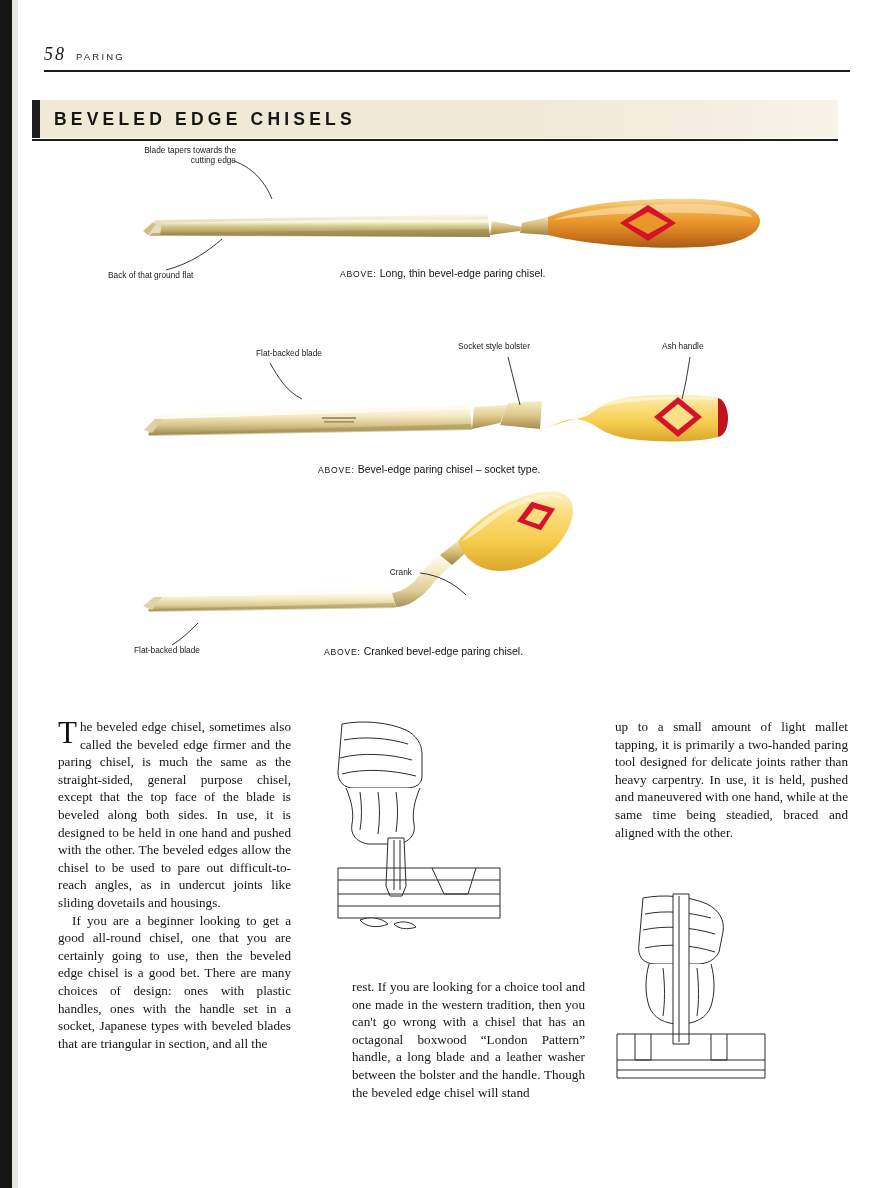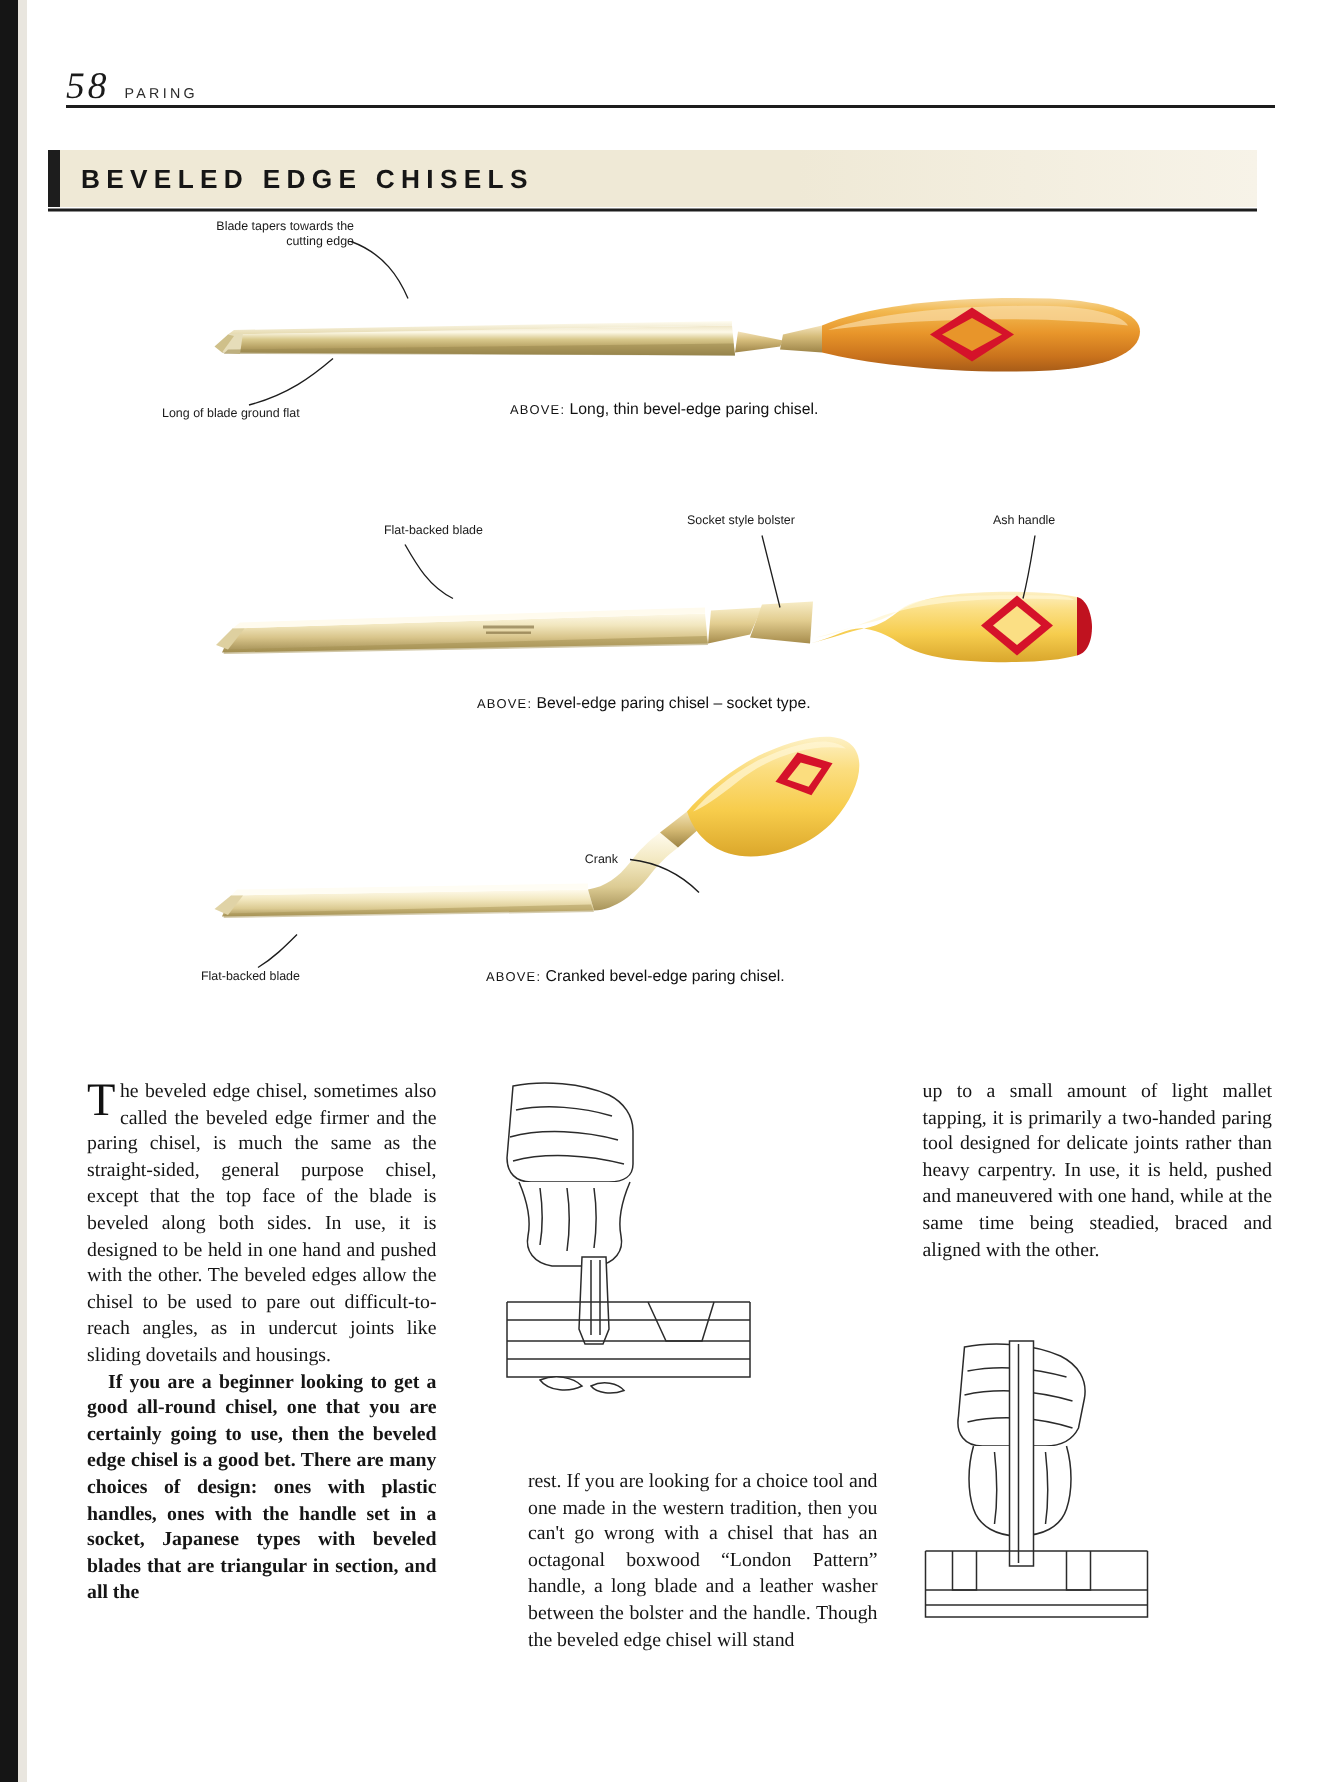--- a/index.html
+++ b/index.html
@@ -22,21 +22,21 @@
     background:#e9e6df;
   }
 
   
   .folio{
     position:absolute;left:44px;top:44px;
     display:flex;align-items:baseline;gap:10px;
   }
   .folio .num{
     font-family:"Liberation Serif", serif;
-    font-size:25px;font-style:italic;letter-spacing:2px;color:#1a1a1a;
+    font-size:18px;font-style:italic;letter-spacing:2px;color:#1a1a1a;
   }
   .folio .sect{
     font-family:"Liberation Sans", sans-serif;
     font-size:9.5px;letter-spacing:2.2px;color:#2a2a2a;
   }
   .header-rule{
     position:absolute;left:44px;top:70px;width:806px;height:2px;background:#1d1d1d;
   }
 
   
@@ -180,21 +180,21 @@
       </svg>
 
       <div class="lbl right" style="left:104px;top:0px;width:132px;">
         <span style="white-space:pre-line">Blade tapers towards the
 cutting edge</span>
       </div>
       <svg width="80" height="46" viewBox="0 0 80 46" style="position:absolute;left:232px;top:14px;">
         <path d="M2,2 C24,10 34,26 40,40" stroke="#1d1d1d" stroke-width="0.9" fill="none"></path>
       </svg>
 
-      <div class="lbl" style="left:108px;top:125px;width:180px;">Long of blade ground flat</div>
+      <div class="lbl" style="left:108px;top:125px;width:180px;">Back of that ground flat</div>
       <svg width="90" height="40" viewBox="0 0 90 40" style="position:absolute;left:158px;top:92px;">
         <path d="M64,2 C50,14 34,26 8,33" stroke="#1d1d1d" stroke-width="0.9" fill="none"></path>
       </svg>
 
       <div class="caption" style="position:absolute;left:340px;top:122px;">
         <span class="lead">ABOVE:</span>
         <span>Long, thin bevel-edge paring chisel.</span>
       </div>
     </div>
 
@@ -325,21 +325,21 @@
         <span class="lead">ABOVE:</span>
         <span>Cranked bevel-edge paring chisel.</span>
       </div>
     </div>
   </div>
 
   <div class="body-wrap">
 
     <div class="col col-1">
       <p class="dropcap-para"><span class="dropcap">T</span><span>he beveled edge chisel, sometimes also called the beveled edge firmer and the paring chisel, is much the same as the straight-sided, general purpose chisel, except that the top face of the blade is beveled along both sides. In use, it is designed to be held in one hand and pushed with the other. The beveled edges allow the chisel to be used to pare out difficult-to-reach angles, as in undercut joints like sliding dovetails and housings.</span></p>
-      <p class="indent" style="margin-top:0;font-weight:bold;">If you are a beginner looking to get a good all-round chisel, one that you are certainly going to use, then the beveled edge chisel is a good bet. There are many choices of design: ones with plastic handles, ones with the handle set in a socket, Japanese types with beveled blades that are triangular in section, and all the</p>
+      <p class="indent" style="margin-top:0;">If you are a beginner looking to get a good all-round chisel, one that you are certainly going to use, then the beveled edge chisel is a good bet. There are many choices of design: ones with plastic handles, ones with the handle set in a socket, Japanese types with beveled blades that are triangular in section, and all the</p>
     </div>
 
     <div class="col col-2">
 
       <div class="illus" style="left:0;top:0;width:233px;height:225px;">
         <svg width="166" height="212" viewBox="0 0 166 212" style="position:absolute;left:0;top:0;">
           <g stroke="#2b2b2b" fill="none" stroke-width="1">
 
             <path d="M6,6 C26,2 52,4 70,12 C80,17 86,26 86,36 L86,58 C86,66 80,70 70,70 L18,70 C8,70 2,64 2,54 Z" fill="#fff"></path>
             <path d="M8,22 C28,18 52,20 72,26"></path>

